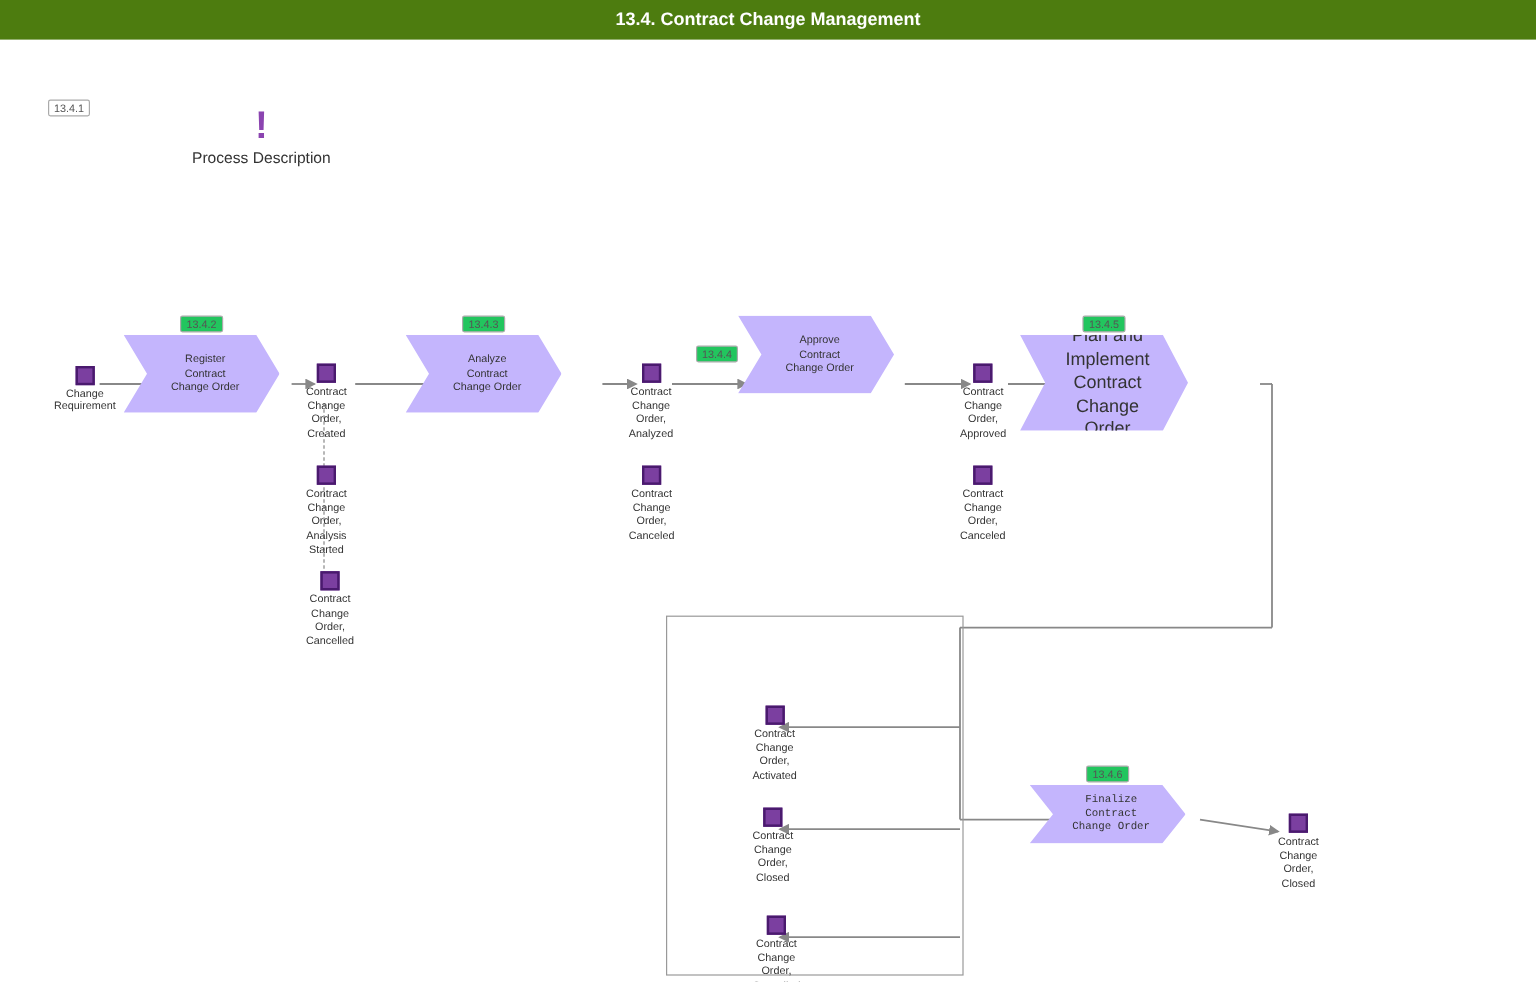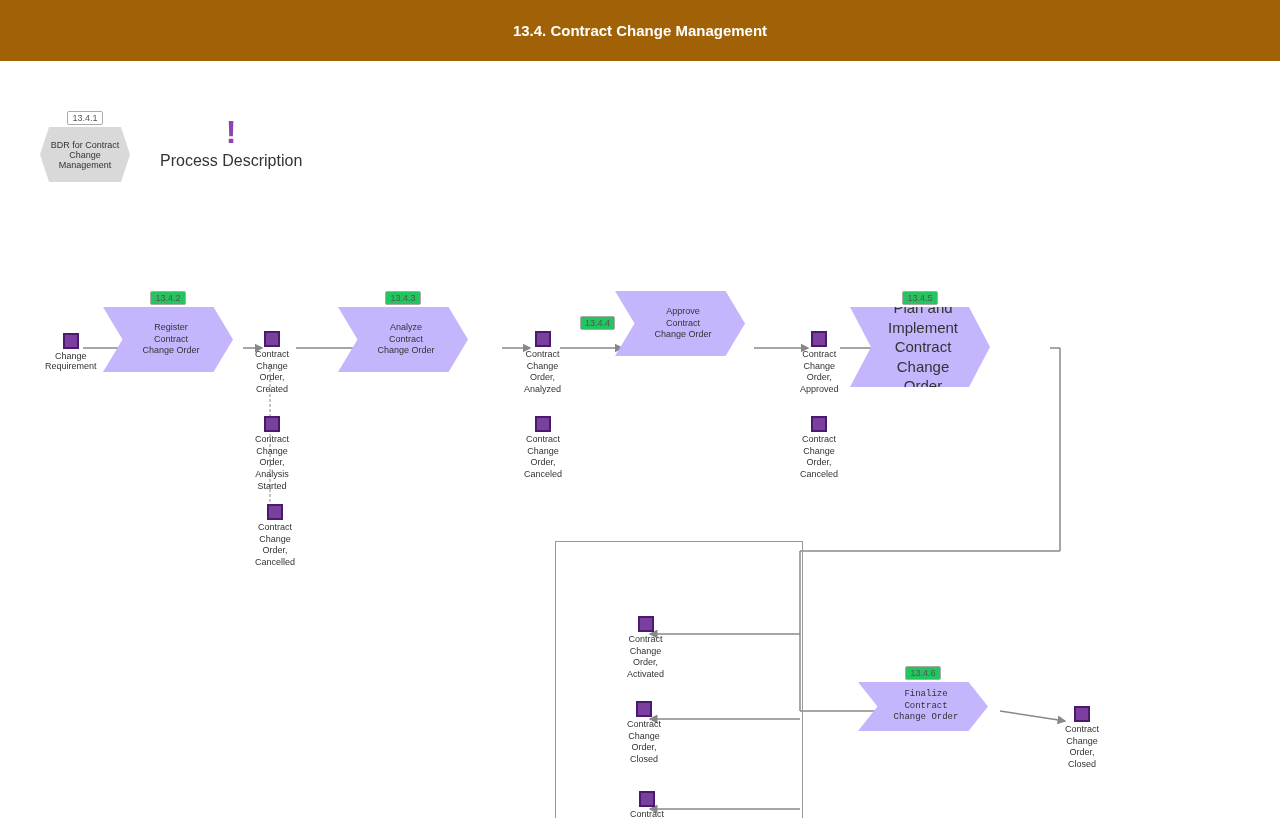--- a/index.html
+++ b/index.html
@@ -1,22 +1,22 @@
 <!DOCTYPE html>
 <html><head>
   <meta charset="utf-8">
   <style>
     * { box-sizing: border-box; margin: 0; padding: 0; }
     body { background: #fff; font-family: Arial, sans-serif; width: 1280px; height: 818px; overflow: hidden; }
 
     .header {
-      background: #a16207;
+      background: #4d7c0f;
       color: #fff;
       text-align: center;
-      padding: 22px;
+      padding: 8px;
       font-size: 15px;
       font-weight: bold;
     }
 
     .canvas {
       position: relative;
       width: 1280px;
       height: 780px;
     }
     .legend-id {
@@ -48,21 +48,21 @@
       flex-direction: column;
       align-items: center;
     }
     .exclamation-icon {
       font-size: 32px;
       color: #8b44b0;
       font-weight: bold;
       line-height: 1;
     }
     .legend-label {
-      font-size: 16px;
+      font-size: 13px;
       color: #333;
       text-align: right;
       margin-top: 4px;
     }
     .arrow-chevron {
       background: #c4b5fd;
       clip-path: polygon(0% 0%, 85% 0%, 100% 50%, 85% 100%, 0% 100%, 15% 50%);
       display: flex;
       align-items: center;
       justify-content: center;
@@ -139,23 +139,20 @@
 
     <defs>
       <marker id="arrow" markerWidth="6" markerHeight="6" refX="5" refY="3" orient="auto">
         <path d="M0,0 L0,6 L6,3 z" fill="#888"></path>
       </marker>
     </defs>
   </svg>
 
   <div style="position:absolute; left:40px; top:50px; display:flex; flex-direction:column; align-items:center;">
     <div class="legend-id">13.4.1</div>
-    <div class="hexagon-shape">
-      <span style="font-size:9px; padding: 0 4px;">BDR for Contract Change Management</span>
-    </div>
   </div>
 
   <div class="legend-process">
     <div class="exclamation-icon">!</div>
     <div class="legend-label">Process Description</div>
   </div>
 
   <div style="position:absolute; left:45px; top:272px; display:flex; flex-direction:column; align-items:center;">
     <div style="width:16px; height:16px; background:#7b3fa0; border:2px solid #4a1a6e;"></div>
     <div style="font-size:9px; text-align:center; margin-top:2px; color:#333;">Change<br>Requirement</div>

